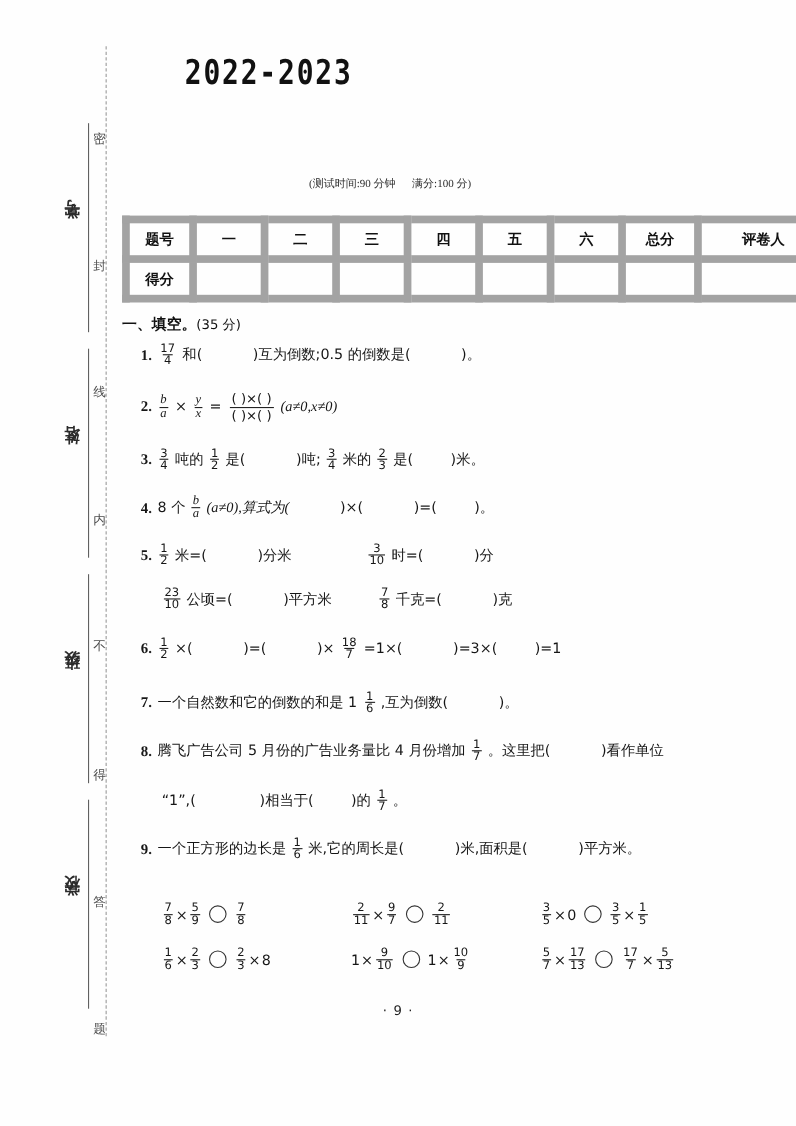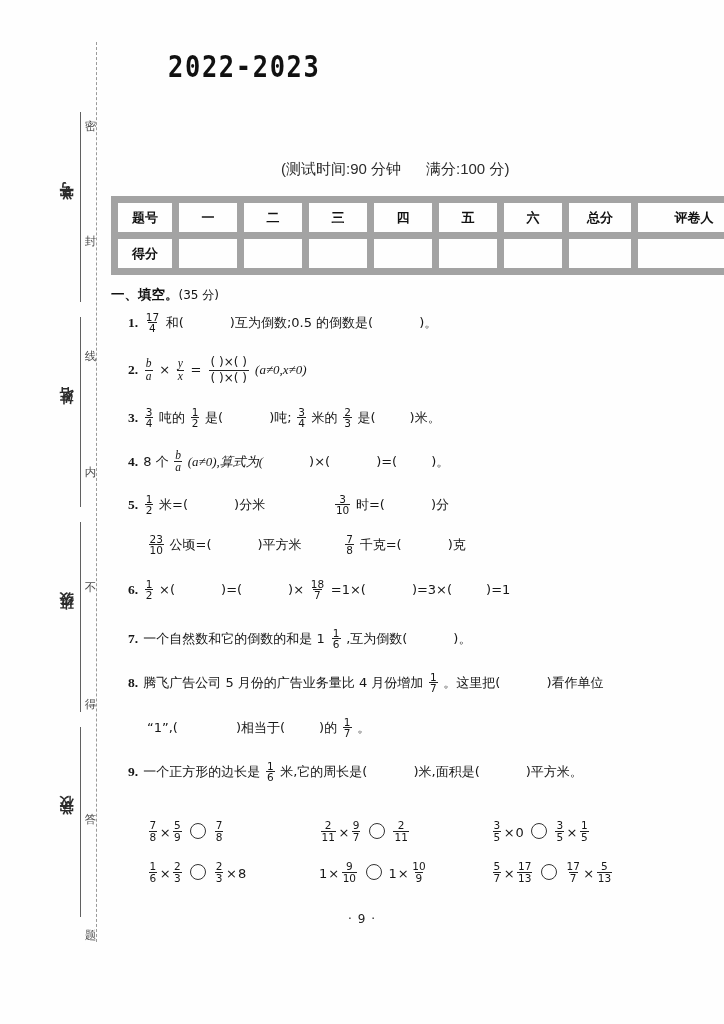--- a/index.html
+++ b/index.html
@@ -95,23 +95,23 @@
     font-family: "DejaVu Sans Mono", "Liberation Mono", monospace;
     color: #111;
     transform: scaleX(0.82);
     transform-origin: left center;
   }
 
   .exam-meta {
     position: absolute;
     left: 281px;
     top: 160px;
-    font-size: 15px;
+    font-size: 10px;
     color: #2b2b2b;
-    font-family: Liberation Sans, sans-serif;
+    font-family: Liberation Serif, serif;
     white-space: pre;
   }
 
   
   .score-table {
     position: absolute;
     left: 111px;
     top: 196px;
     width: 574px;
     border-collapse: collapse;

